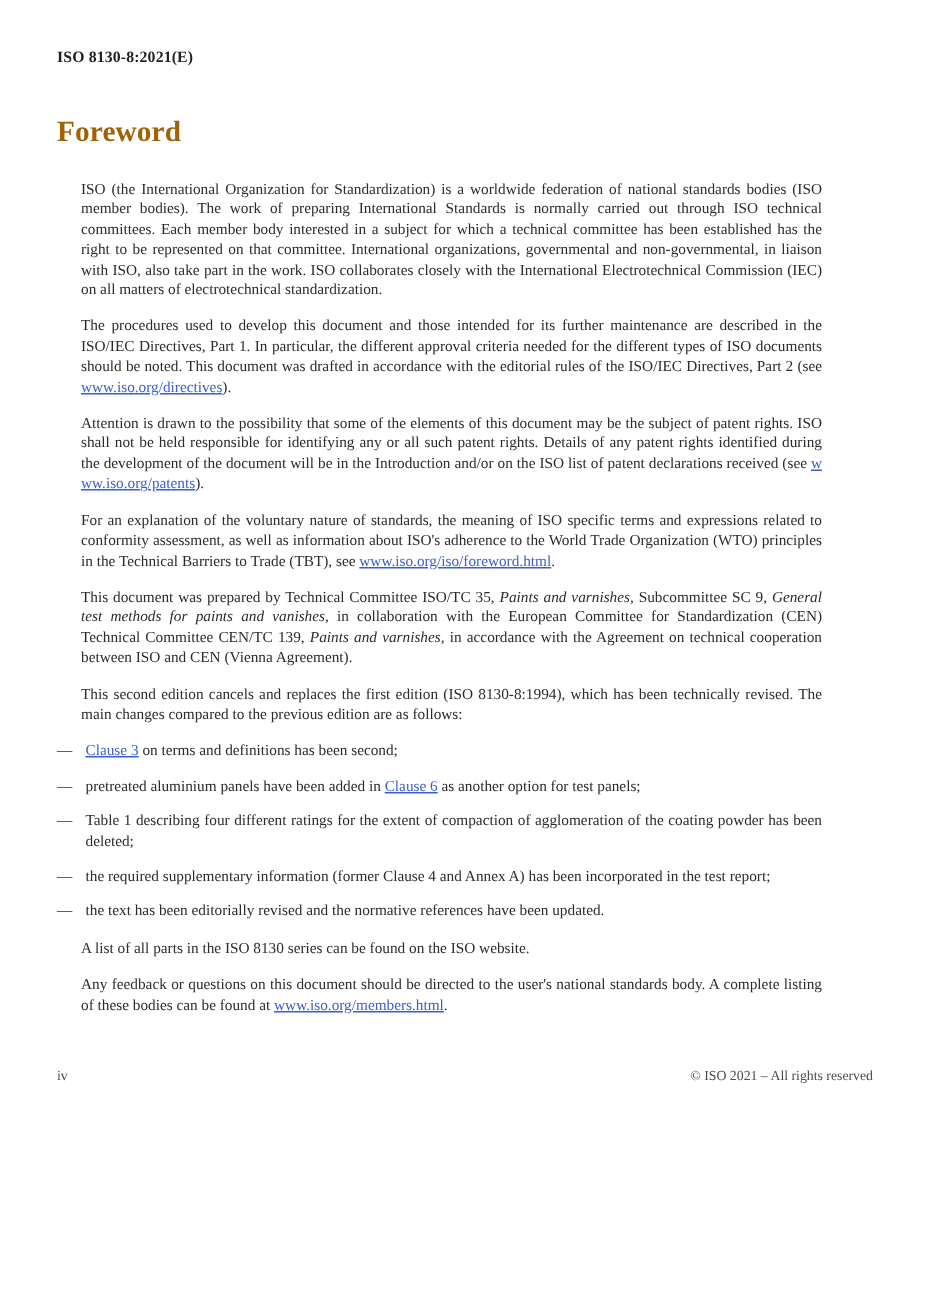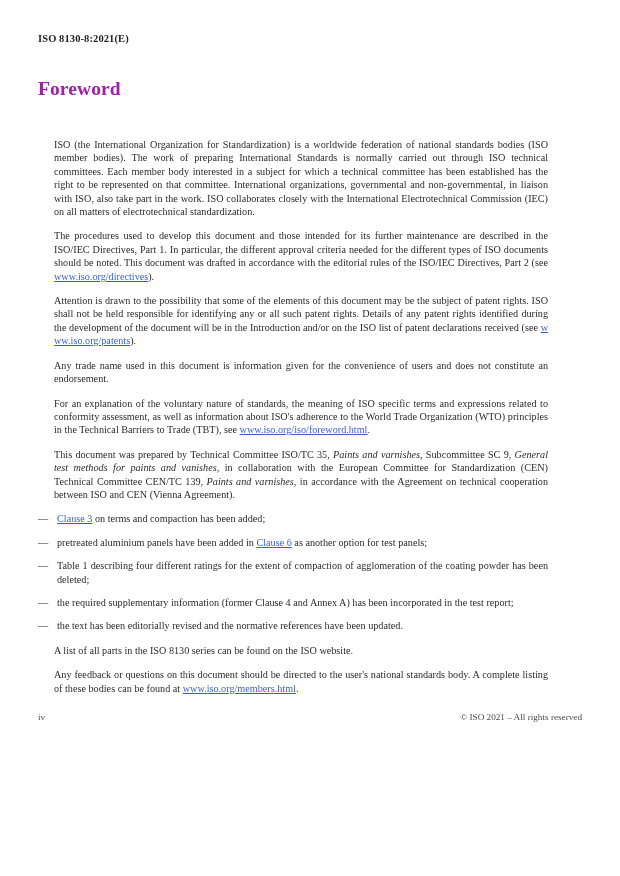--- a/index.html
+++ b/index.html
@@ -31,23 +31,23 @@
   }
   .content {
     position: absolute;
     left: 38px;
     top: 78px;
     width: 510px;
   }
   h1.title {
     font-size: 19.5px;
     font-weight: bold;
-    margin: 0 0 38px 0;
+    margin: 0 0 20px 0;
     letter-spacing: 0.1px;
-    color: #a21caf;
+    color: #a16207;
   }
   p.para {
     font-size: 10.2px;
     line-height: 13.4px;
     text-align: justify;
     text-justify: inter-word;
     margin: 0 0 11px 16px;
     color: #2b2b2b;
   }
   a.link, .link {
@@ -111,30 +111,30 @@
   <div class="content">
 
     <h1 class="title">Foreword</h1>
 
     <p class="para">ISO (the International Organization for Standardization) is a worldwide federation of national standards bodies (ISO member bodies). The work of preparing International Standards is normally carried out through ISO technical committees. Each member body interested in a subject for which a technical committee has been established has the right to be represented on that committee. International organizations, governmental and non-governmental, in liaison with ISO, also take part in the work. ISO collaborates closely with the International Electrotechnical Commission (IEC) on all matters of electrotechnical standardization.</p>
 
     <p class="para"><span>The procedures used to develop this document and those intended for its further maintenance are described in the ISO/IEC Directives, Part 1. In particular, the different approval criteria needed for the different types of ISO documents should be noted. This document was drafted in accordance with the editorial rules of the ISO/IEC Directives, Part 2 (see </span><a class="link" href="#">www.iso.org/directives</a><span>).</span></p>
 
     <p class="para"><span>Attention is drawn to the possibility that some of the elements of this document may be the subject of patent rights. ISO shall not be held responsible for identifying any or all such patent rights. Details of any patent rights identified during the development of the document will be in the Introduction and/or on the ISO list of patent declarations received (see </span><a class="link" href="#">www.iso.org/patents</a><span>).</span></p>
 
-    <p class="para">Any trade name used in this document is information given for the convenience of users and does not constitute an endorsement.</p>
 
     <p class="para"><span>For an explanation of the voluntary nature of standards, the meaning of ISO specific terms and expressions related to conformity assessment, as well as information about ISO's adherence to the World Trade Organization (WTO) principles in the Technical Barriers to Trade (TBT), see </span><a class="link" href="#">www.iso.org/iso/foreword.html</a><span>.</span></p>
 
     <p class="para"><span>This document was prepared by Technical Committee ISO/TC 35, </span><em>Paints and varnishes</em><span>, Subcommittee SC 9, </span><em>General test methods for paints and vanishes</em><span>, in collaboration with the European Committee for Standardization (CEN) Technical Committee CEN/TC 139, </span><em>Paints and varnishes</em><span>, in accordance with the Agreement on technical cooperation between ISO and CEN (Vienna Agreement).</span></p>
 
+    <p class="para">This second edition cancels and replaces the first edition (ISO 8130-8:1994), which has been technically revised. The main changes compared to the previous edition are as follows:</p>
 
     <ul class="changes">
       <li>
-        <span class="dash">—</span><span></span><a class="link" href="#">Clause 3</a><span> on terms and compaction has been added;</span>
+        <span class="dash">—</span><span></span><a class="link" href="#">Clause 3</a><span> on terms and definitions has been second;</span>
       </li>
       <li>
         <span class="dash">—</span><span>pretreated aluminium panels have been added in </span><a class="link" href="#">Clause 6</a><span> as another option for test panels;</span>
       </li>
       <li>
         <span class="dash">—</span><span>Table 1 describing four different ratings for the extent of compaction of agglomeration of the coating powder has been deleted;</span>
       </li>
       <li>
         <span class="dash">—</span><span>the required supplementary information (former Clause 4 and Annex A) has been incorporated in the test report;</span>
       </li>

